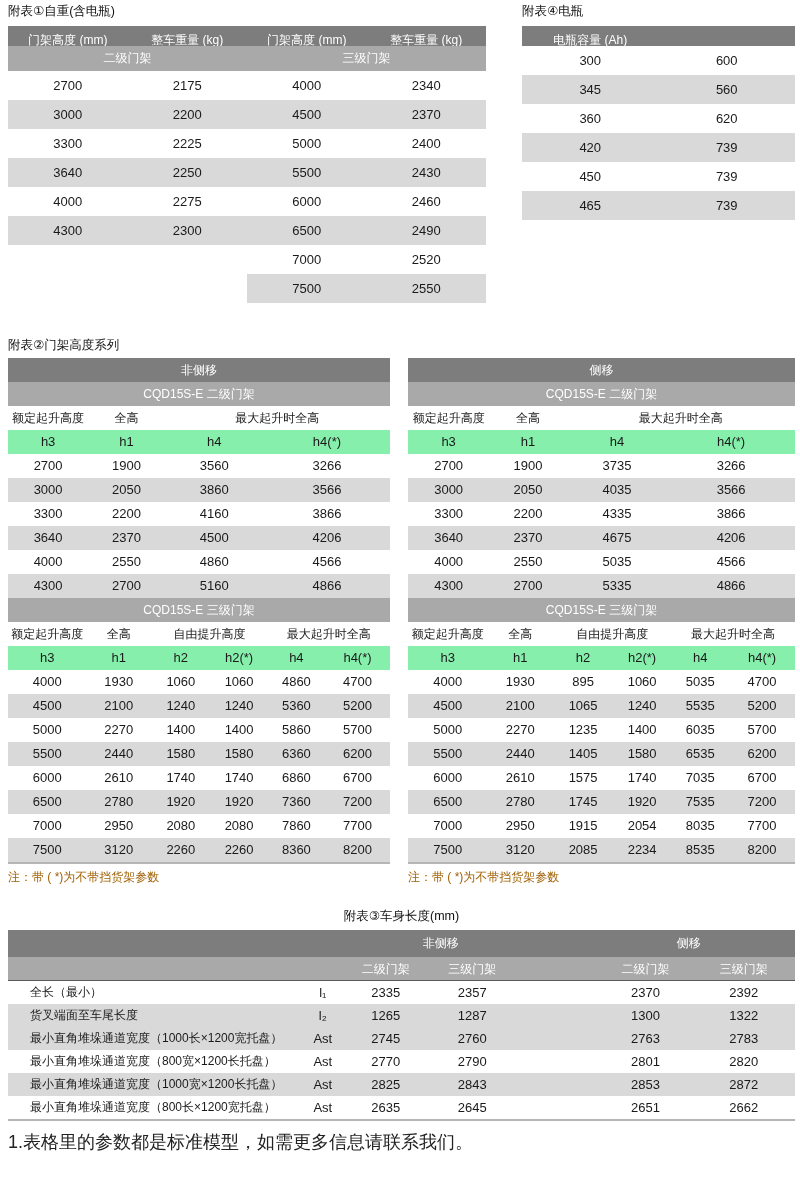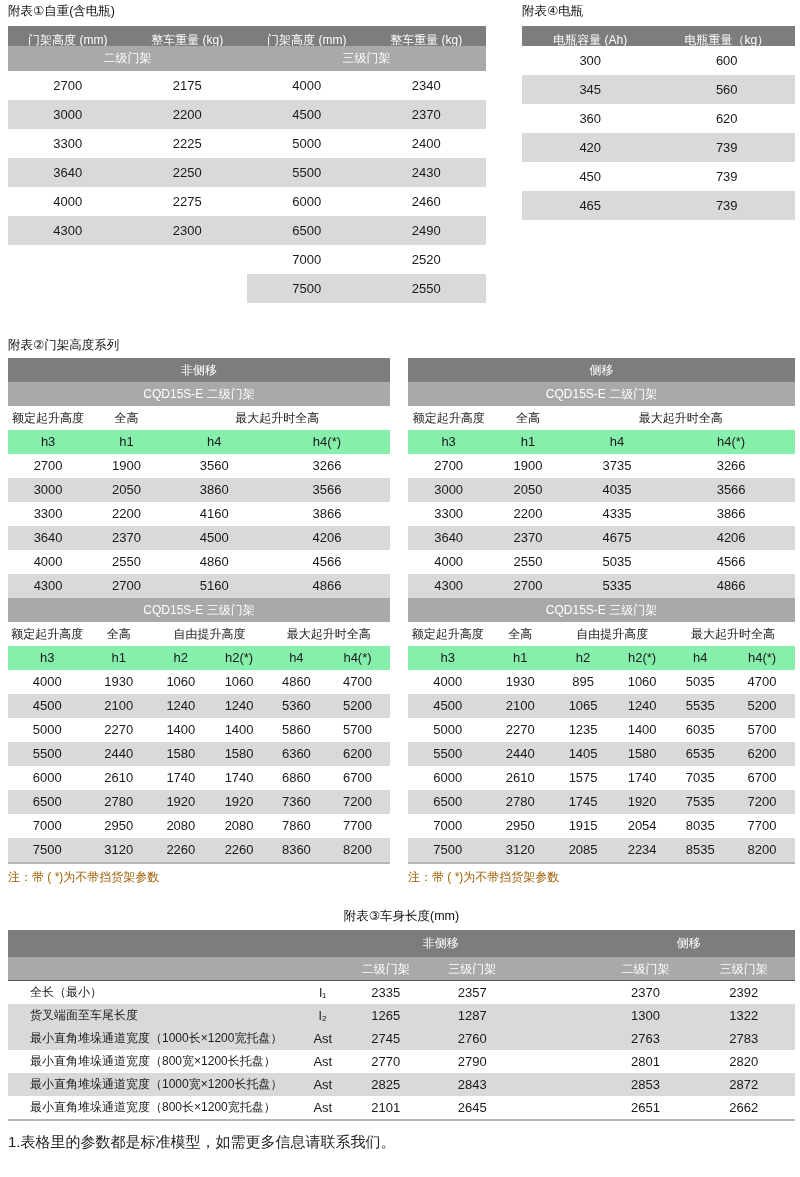--- a/index.html
+++ b/index.html
@@ -50,21 +50,21 @@
 
   
   .t3-title { margin-top:22px; margin-bottom:5px;text-align:center; }
   .tbl3 { border-bottom:2px solid #b5b5b5; }
   .subline { border-bottom:1px solid #595959; }
   .w-label{width:36%} .w-sym{width:8%} .w-v1{width:8%} .w-v2{width:14%}
   .w-gap{width:8%} .w-v3{width:14%} .w-v4{width:11%} .w-pad{width:1%}
   .w-s1{width:22%} .w-s2{width:25%} .w-g1{width:22%} .w-g2{width:25%}
   .left { text-align:left; padding-left:22px; font-size:12px; }
 
-  .footer { margin-top:13px; font-size:15px; line-height:16px; color:#222; }
+  .footer { margin-top:13px; font-size:18px; line-height:16px; color:#222; }
 </style>
 </head>
 <body>
 
 <div class="page">
   <div class="content">
 
     <div class="top-row">
 
       <div class="tbl1-wrap">
@@ -131,21 +131,20 @@
               </div>
             </div>
         </div>
       </div>
 
       <div class="tbl4-wrap">
         <div class="sec-title">附表④电瓶</div>
         <div class="tbl">
           <div class="trow dark h28">
             <div class="cell c50">电瓶容量 (Ah)</div>
-            <div class="cell c50">电瓶重量（kg）</div>
           </div>
           <div>
               <div class="trow h29">
                 <div class="cell c50">300</div>
                 <div class="cell c50">600</div>
               </div>
               <div class="trow h29 alt">
                 <div class="cell c50">345</div>
                 <div class="cell c50">560</div>
               </div>
@@ -531,21 +530,21 @@
             <div class="cell w-v1">2825</div>
             <div class="cell w-v2">2843</div>
             <div class="cell w-gap"> </div>
             <div class="cell w-v3">2853</div>
             <div class="cell w-v4">2872</div>
             <div class="cell w-pad"> </div>
           </div>
           <div class="trow h23">
             <div class="cell w-label left">最小直角堆垛通道宽度（800长×1200宽托盘）</div>
             <div class="cell w-sym">Ast</div>
-            <div class="cell w-v1">2101</div>
+            <div class="cell w-v1">2635</div>
             <div class="cell w-v2">2645</div>
             <div class="cell w-gap"> </div>
             <div class="cell w-v3">2651</div>
             <div class="cell w-v4">2662</div>
             <div class="cell w-pad"> </div>
           </div>
         </div>
     </div>
 
     <div class="footer">

